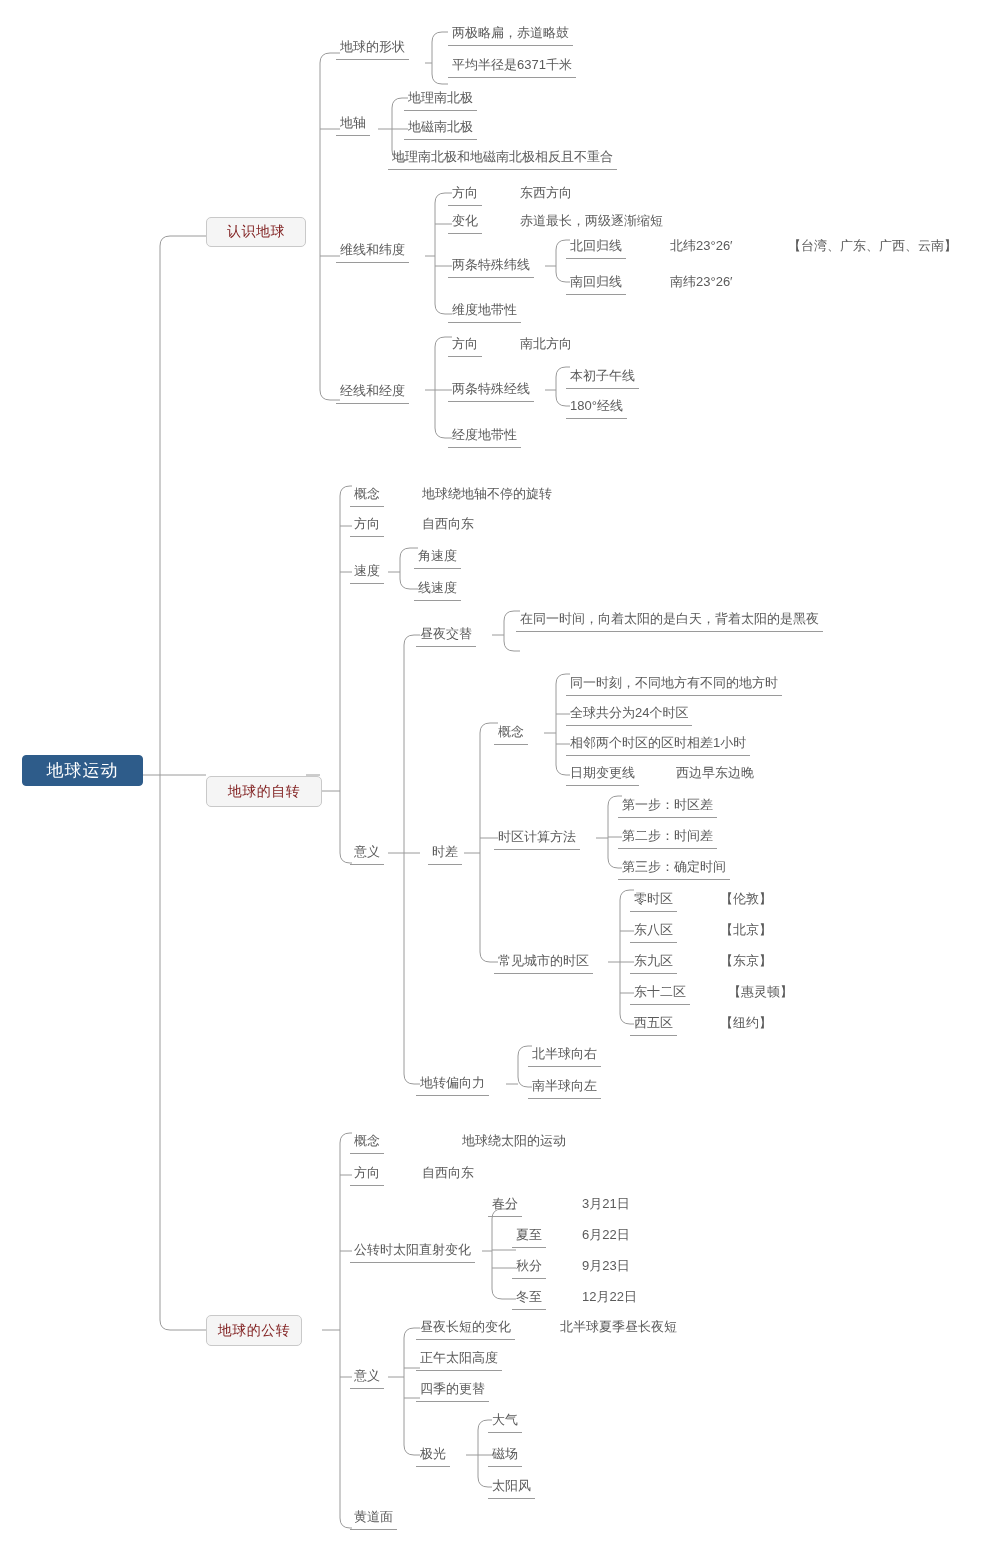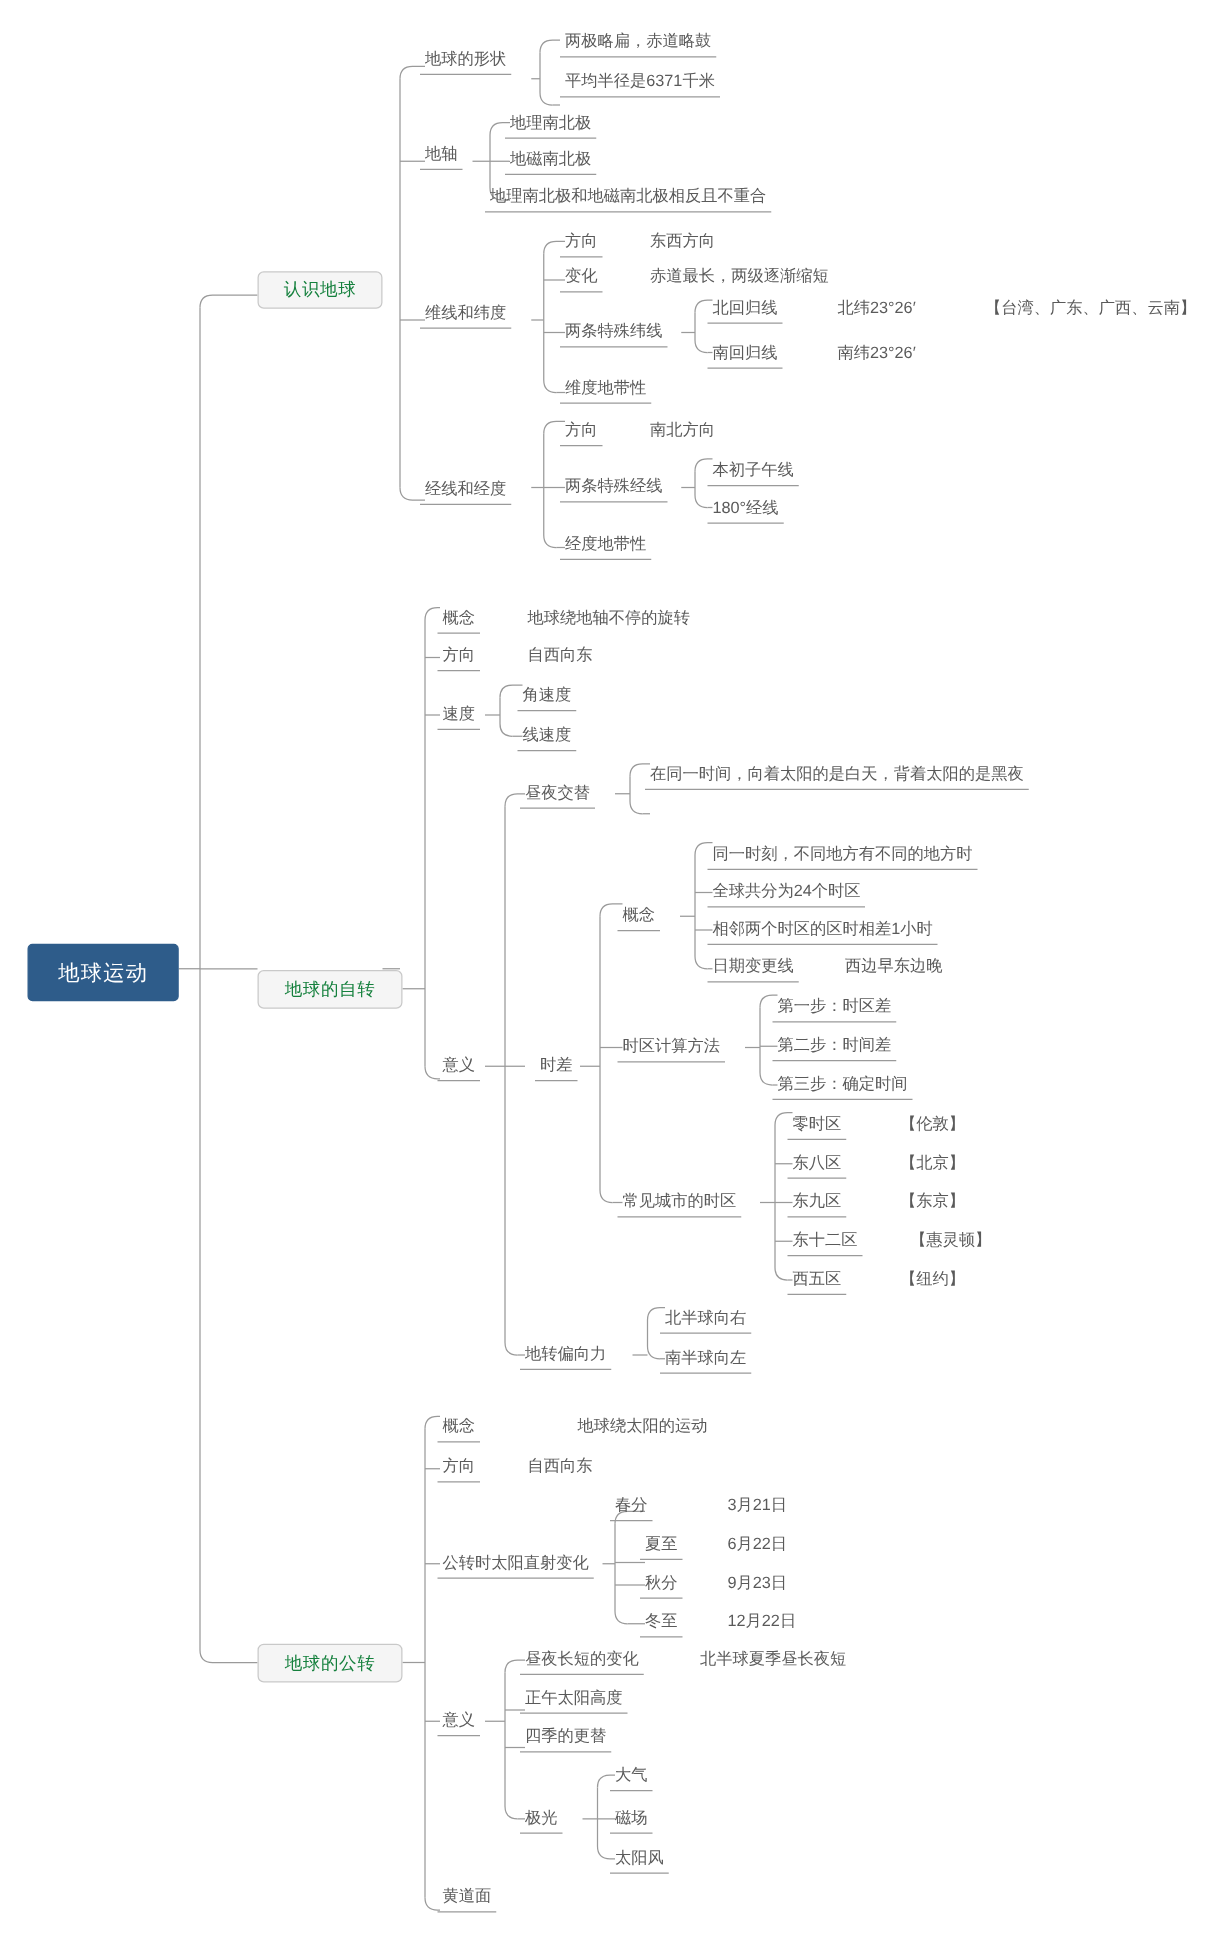--- a/index.html
+++ b/index.html
@@ -28,21 +28,21 @@
     border-radius:4px;
     font-size:17px;
     letter-spacing:1px;
     display:flex;align-items:center;justify-content:center;
     box-sizing:border-box;
   }
   
   .branch-node{
     position:absolute;
     background:#F5F5F5;
-    color:#15803d;
+    color:#7f1d1d;
     border:1px solid #C9C9C9;
     border-radius:5px;
     font-size:14px;
     letter-spacing:.5px;
     display:flex;align-items:center;justify-content:center;
     box-sizing:border-box;
   }
   
   .tnode{
     position:absolute;
@@ -187,25 +187,25 @@
     <path d="M404,1398 H420"></path>
     <path d="M414,1455 H420"></path>
 
     <path d="M466,1455 H478"></path>
     <path d="M478,1430 V1477 q0,10 10,10"></path>
     <path d="M478,1430 q0,-10 10,-10 H492"></path>
     <path d="M478,1455 H492"></path>
     <path d="M488,1487 H492"></path>
   </svg>
 
-  <div class="root-node" style="left:22px;top:755px;width:121px;height:46px;text-align:center;">地球运动</div>
+  <div class="root-node" style="left:22px;top:755px;width:121px;height:31px;text-align:center;">地球运动</div>
 
   <div class="branch-node" style="left:206px;top:217px;width:100px;height:30px;">认识地球</div>
   <div class="branch-node" style="left:206px;top:776px;width:116px;height:31px;">地球的自转</div>
-  <div class="branch-node" style="left:206px;top:1315px;width:116px;height:31px;">地球的公转</div>
+  <div class="branch-node" style="left:206px;top:1315px;width:96px;height:31px;">地球的公转</div>
 
   <div class="tnode u" style="left:336px;top:37px;">地球的形状</div>
   <div class="tnode u" style="left:448px;top:23px;">两极略扁，赤道略鼓</div>
   <div class="tnode u" style="left:448px;top:55px;">平均半径是6371千米</div>
 
   <div class="tnode u" style="left:336px;top:113px;">地轴</div>
   <div class="tnode u" style="left:404px;top:88px;">地理南北极</div>
   <div class="tnode u" style="left:404px;top:117px;">地磁南北极</div>
   <div class="tnode u" style="left:388px;top:147px;">地理南北极和地磁南北极相反且不重合</div>
 

